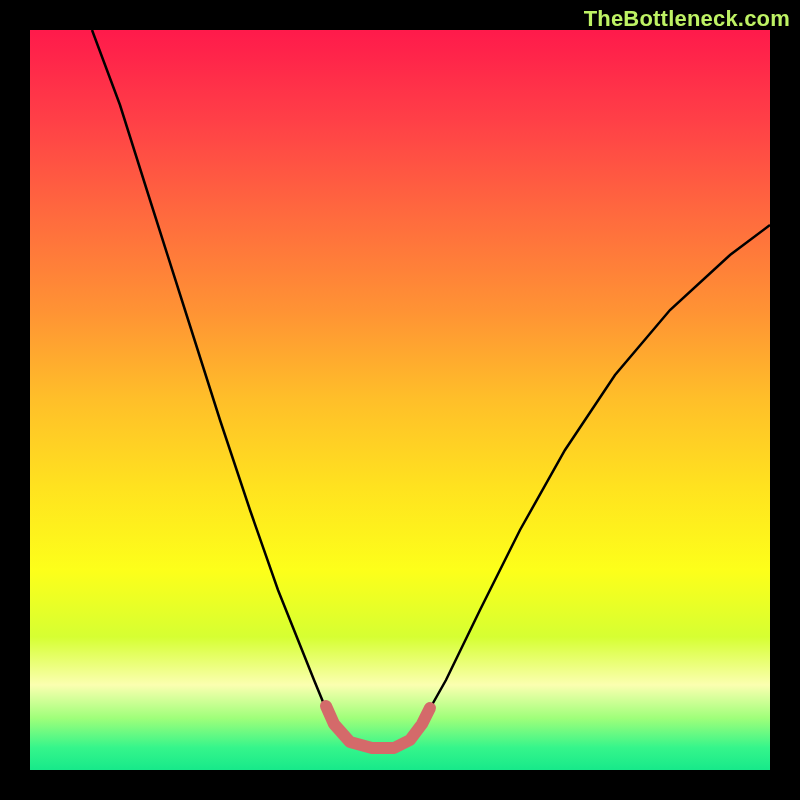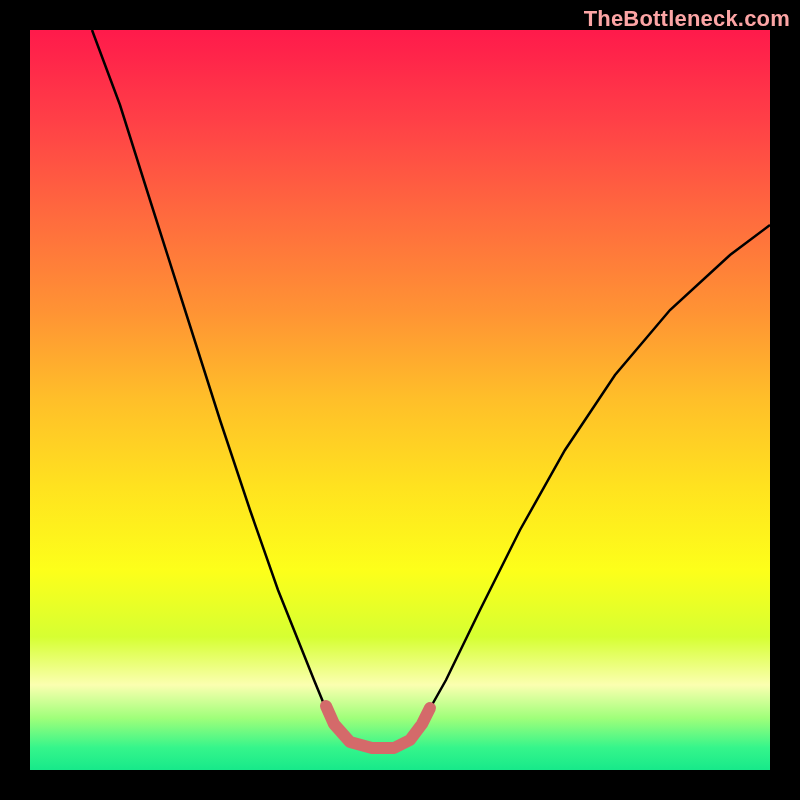--- a/index.html
+++ b/index.html
@@ -28,21 +28,21 @@
   }
   .bg {
     width: 100%;
     height: 100%;
     display: block;
   }
   .watermark {
     position: absolute;
     top: 6px;
     right: 10px;
-    color: #fca5a5;
+    color: #bef264;
     font-size: 22px;
     font-weight: 600;
     letter-spacing: 0.2px;
     user-select: none;
   }
   svg.curve {
     position: absolute;
     left: 0;
     top: 0;
   }

